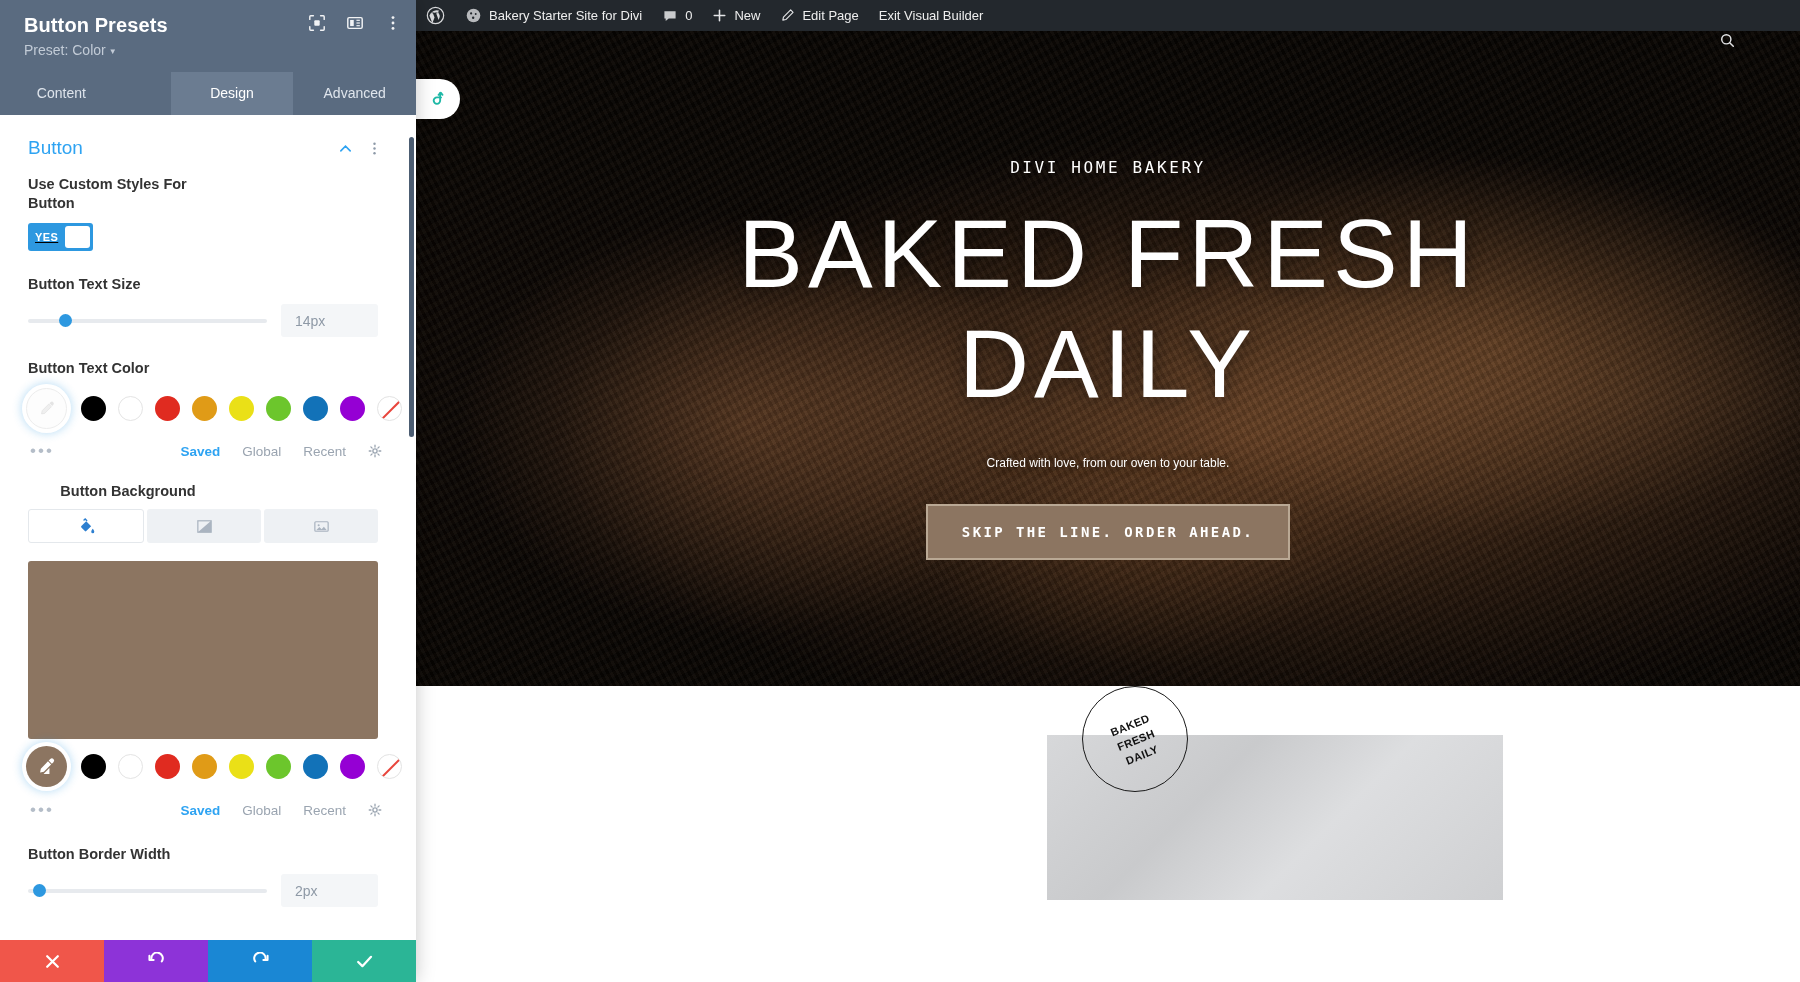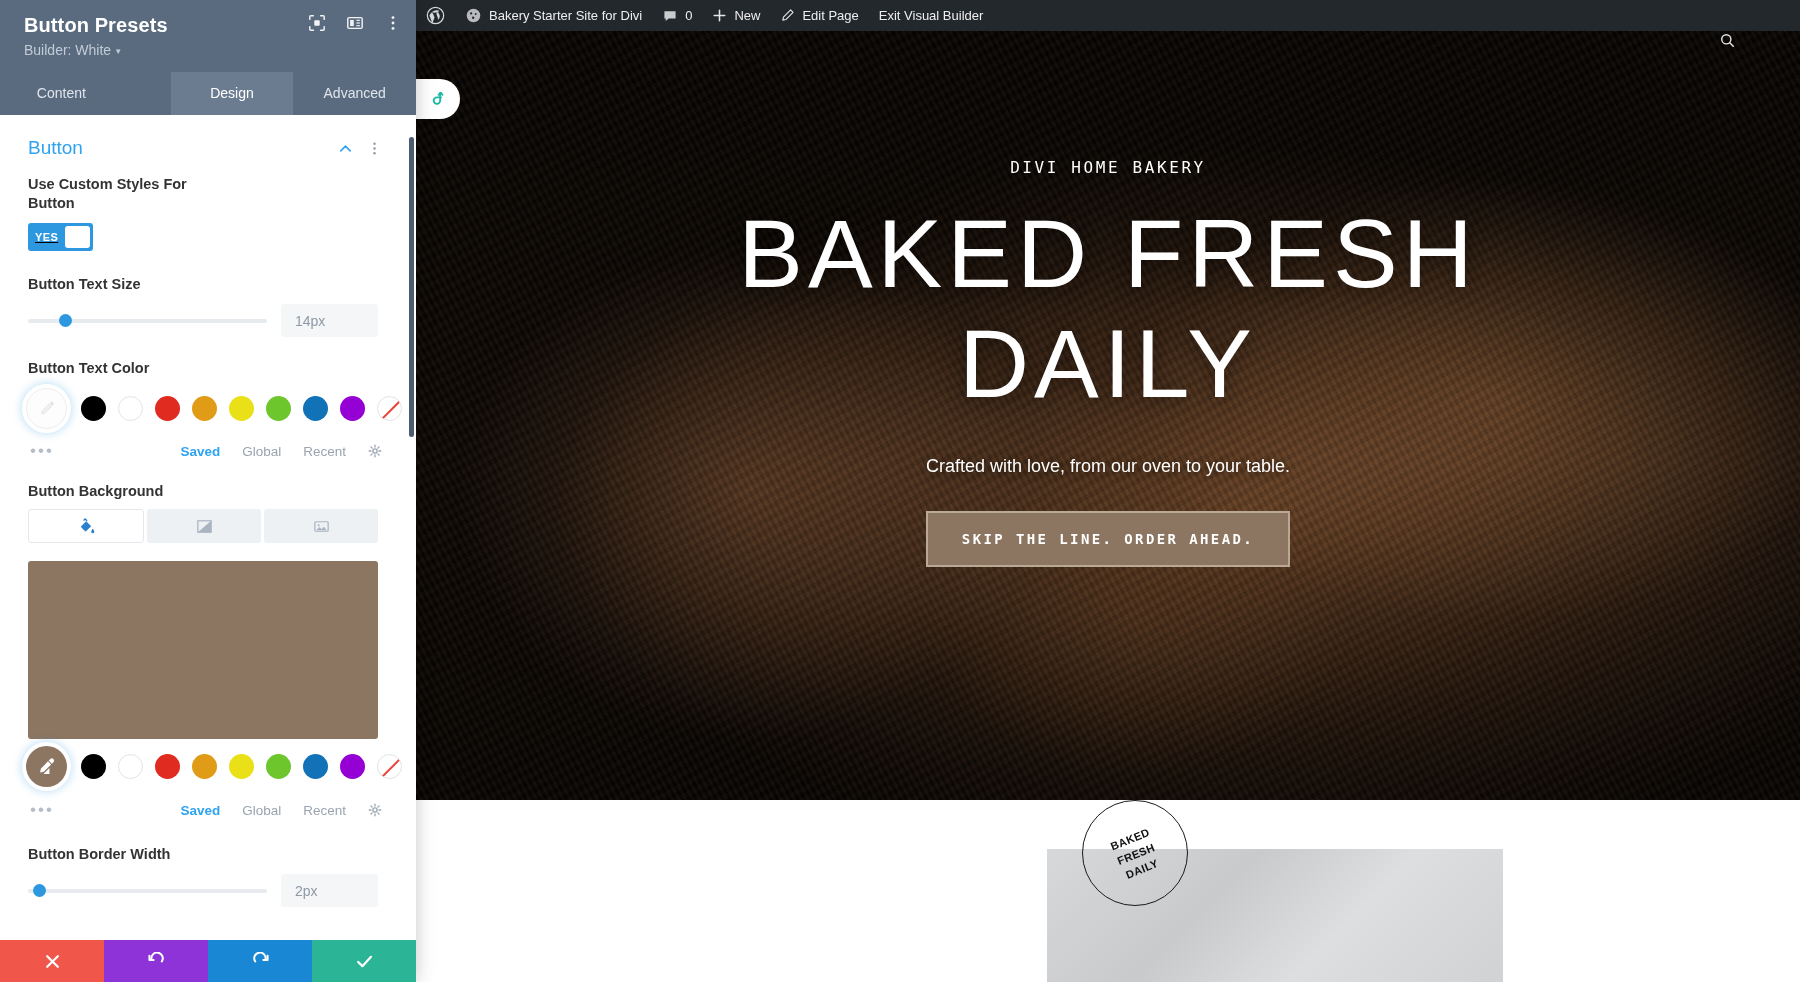--- a/index.html
+++ b/index.html
@@ -159,21 +159,21 @@
     content: ""; position: absolute; left: 3px; top: 11px;
     width: 12px; height: 8px; border-radius: 6px 6px 0 0; background: #e3e4e6;
   }
 
   
   .canvas {
     position: absolute; left: 416px; top: 31px; right: 0; bottom: 0;
     background: #fff; overflow: hidden;
   }
   .hero {
-    position: relative; height: 769px; overflow: hidden;
+    position: relative; height: 655px; overflow: hidden;
     background:
       radial-gradient(ellipse 62% 58% at 60% 62%, rgba(120,74,40,.58) 0%, rgba(42,25,13,.55) 45%, rgba(8,5,3,.92) 80%),
       linear-gradient(to bottom, #0a0806 0%, #17100a 16%, #3a2617 40%, #4a3220 56%, #2a1b10 78%, #120c07 100%);
   }
   .hero::before {
     content: ""; position: absolute; inset: 0;
     background:
       radial-gradient(ellipse 30% 46% at 24% 60%, rgba(150,96,58,.40), transparent 70%),
       radial-gradient(ellipse 36% 40% at 78% 48%, rgba(168,112,64,.34), transparent 72%),
       radial-gradient(ellipse 22% 30% at 52% 76%, rgba(96,60,32,.40), transparent 70%);
@@ -190,21 +190,21 @@
     color: #fff; font-family: "DejaVu Sans Mono", monospace;
     font-size: 16px; letter-spacing: 2.6px;
   }
   .hero-title {
     color: #fff; font-size: 97px; line-height: 1.13; font-weight: 300;
     letter-spacing: 5px; margin-top: 22px;
     font-family: "Liberation Sans", sans-serif;
     text-shadow: 0 2px 18px rgba(0,0,0,.45);
   }
   .hero-sub {
-    color: #fff; font-size: 18px; margin-top: 38px; font-weight: 400;
+    color: #fff; font-size: 12px; margin-top: 38px; font-weight: 400;
     text-shadow: 0 1px 10px rgba(0,0,0,.6);
   }
   .hero-cta {
     display: inline-block; margin-top: 34px;
     background: #8c7561; border: 2px solid #b9a894;
     color: #fff; font-family: "DejaVu Sans Mono", monospace;
     font-size: 14px; letter-spacing: 2.4px; font-weight: bold;
     padding: 18px 34px;
   }
   .vb-tab {
@@ -236,21 +236,21 @@
 </head>
 <body>
 
 <div class="app">
 
   <div class="settings-panel">
 
     <div class="panel-header">
       <div class="panel-title">Button Presets</div>
       <div class="panel-subtitle">
-        <span>Builder: White</span><span class="caret">▼</span>
+        <span>Preset: Color</span><span class="caret">▼</span>
       </div>
       <div class="header-icons">
         <svg class="hicon" viewBox="0 0 20 20">
           <path d="M2 6V3a1 1 0 011-1h3M14 2h3a1 1 0 011 1v3M18 14v3a1 1 0 01-1 1h-3M6 18H3a1 1 0 01-1-1v-3" fill="none" stroke="#fff" stroke-width="1.6" stroke-linecap="round"></path>
           <rect x="7" y="7" width="6" height="6" rx="1" fill="#fff"></rect>
         </svg>
         <svg class="hicon" viewBox="0 0 20 20">
           <rect x="2" y="4" width="16" height="12" rx="1.5" fill="none" stroke="#fff" stroke-width="1.6"></rect>
           <rect x="4.6" y="6.6" width="4" height="6.8" fill="#fff"></rect>
           <line x1="11.6" y1="7" x2="15.4" y2="7" stroke="#fff" stroke-width="1.3"></line>
@@ -333,21 +333,21 @@
             <span class="mini-tab active">Saved</span>
             <span class="mini-tab">Global</span>
             <span class="mini-tab">Recent</span>
             <svg width="14" height="14" viewBox="0 0 16 16">
               <circle cx="8" cy="8" r="2.4" fill="none" stroke="#9aa4b0" stroke-width="1.5"></circle>
               <path d="M8 1.4v2M8 12.6v2M1.4 8h2M12.6 8h2M3.3 3.3l1.4 1.4M11.3 11.3l1.4 1.4M12.7 3.3l-1.4 1.4M4.7 11.3l-1.4 1.4" stroke="#9aa4b0" stroke-width="1.5" stroke-linecap="round"></path>
             </svg>
           </div>
         </div>
 
-        <div class="field" style="margin-top:14px;">
+        <div class="field" style="margin-top:14px;text-align:center;">
           <div class="field-label" style="margin-bottom:8px;">Button Background</div>
         </div>
         <div class="bg-type-row">
           <div class="bg-type active">
             <svg width="19" height="19" viewBox="0 0 20 20">
               <path d="M4.6 9.6l5.1-5.1 5.2 5.2-5.2 5.1a1 1 0 01-1.4 0L4.6 11a1 1 0 010-1.4z" fill="#2d7fd0"></path>
               <path d="M7.4 3.2l1.2-1.2 1.6 1.6" fill="none" stroke="#2d7fd0" stroke-width="1.5" stroke-linecap="round"></path>
               <path d="M16.6 12.4s1.6 1.9 1.6 3a1.6 1.6 0 11-3.2 0c0-1.1 1.6-3 1.6-3z" fill="#2d7fd0"></path>
             </svg>
           </div>

